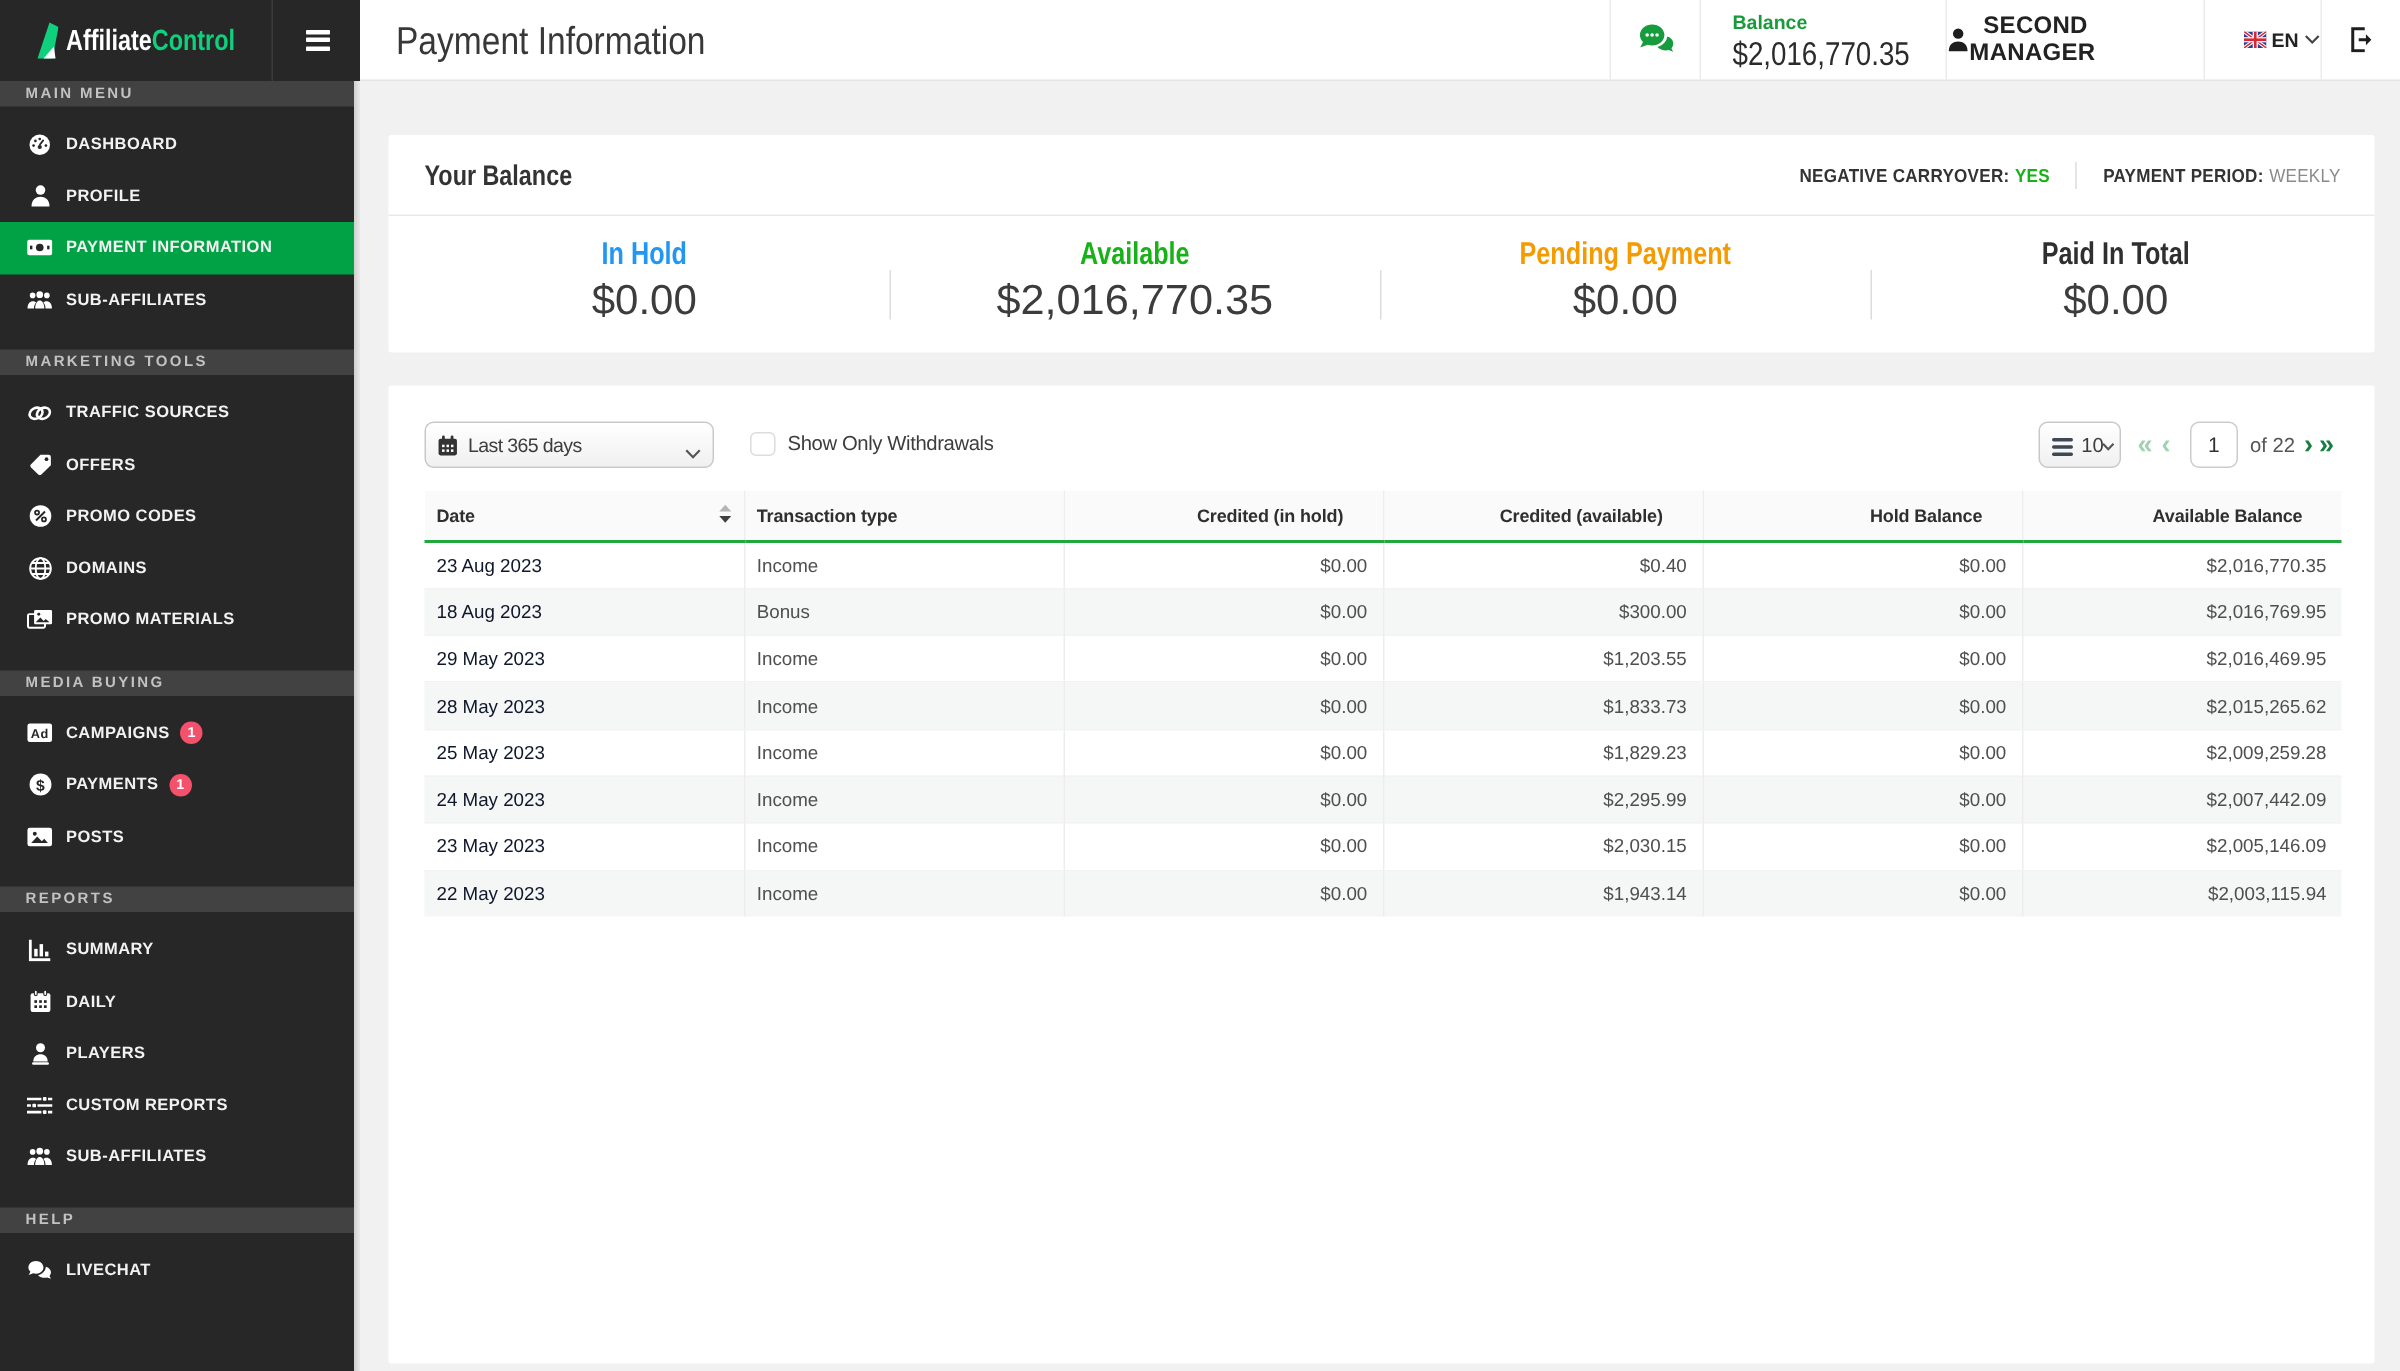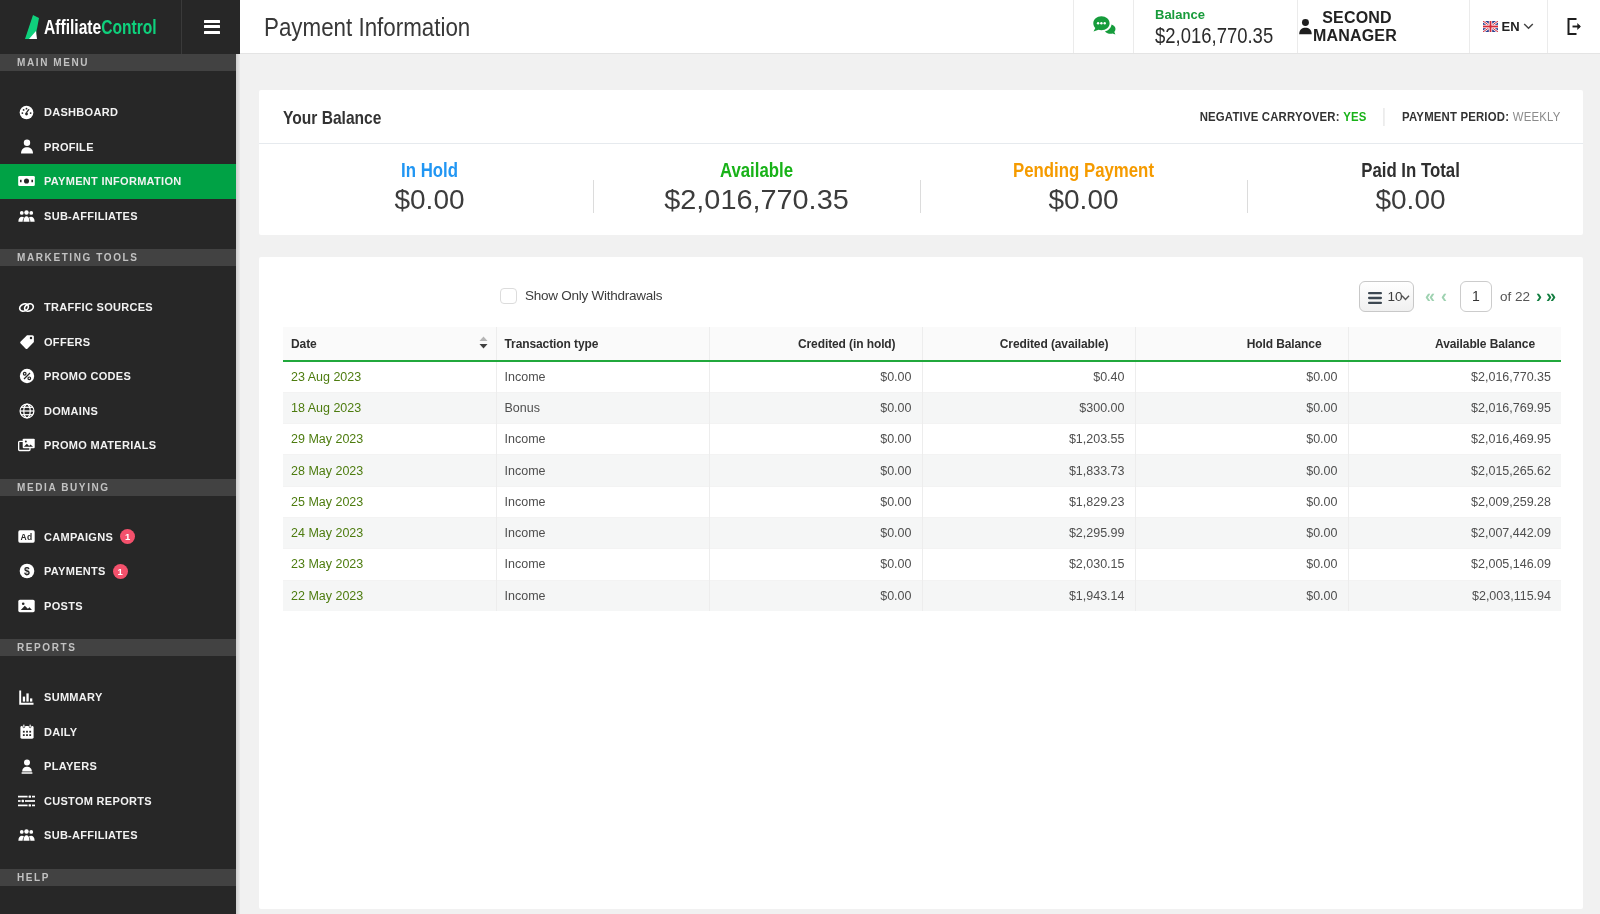--- a/index.html
+++ b/index.html
@@ -11,39 +11,39 @@
 .sb-scroll { position:absolute; right:0; top:54px; bottom:0; width:4px; background:linear-gradient(to right,#cfcfcf,#e9e9e9); }
 .logohead { position:relative; height:54px;text-align:right; }
 .logo { position:absolute; left:22px; top:13px; display:flex; align-items:center; }
 .logo svg { display:block; }
 .logotext { font-size:19.5px; font-weight:bold; color:#fff; letter-spacing:0; margin-left:5px; display:inline-block; transform:scaleX(0.8); transform-origin:0 50%; white-space:nowrap; }
 .logotext b { color:#0fd07c; font-weight:bold; }
 .burgerbox { position:absolute; left:181px; top:0; width:59px; height:54px; border-left:1px solid #3a3a3a; }
 .burger { position:absolute; left:22px; top:20px; width:16px; }
 .burger div { height:2.9px; background:#fff; border-radius:0.5px; margin-bottom:2.6px; }
 .sec { height:17px; background:#424242; color:#c2c2c2; font-size:10px; font-weight:bold; letter-spacing:1.6px; line-height:17px; padding-left:17px; }
-.menu { list-style:none; padding:24px 0 16px 0; }
+.menu { list-style:none; padding:8px 0 16px 0; }
 .menu li { position:relative; height:34.5px; display:flex; align-items:center; color:#f2f2f2; font-size:11px; font-weight:bold; letter-spacing:0.3px; }
 .menu li .mico { position:absolute; left:18px; width:17px; height:17px; display:flex; align-items:center; justify-content:center; }
 .menu li .mtxt { margin-left:44px; }
 .menu li.active { background:#00a245; }
 .badge { display:inline-block; margin-left:7px; min-width:15px; height:15px; border-radius:8px; background:#f4516c; color:#fff; font-size:9.5px; font-weight:bold; letter-spacing:0; text-align:center; line-height:15px; padding:0 4px; }
 
 
 .main { margin-left:240px; }
 .topbar { position:relative; height:54px; background:#fff; border-bottom:1px solid #e4e4e4; }
 .pagetitle { position:absolute; left:24px; top:12px; font-size:26px; color:#383838; transform:scaleX(0.86); transform-origin:0 50%; white-space:nowrap; }
 .tb-right { position:absolute; right:0; top:0; height:53px; display:flex; }
 .tb-block { height:53px; border-left:1px solid #ebebeb; display:flex; align-items:center; justify-content:center; }
 .tb-chat { width:60px; }
 .tb-balance { width:164px; flex-direction:column; }
 .tb-balance .bl { font-size:13px; font-weight:bold; color:#189b3b; align-self:flex-start; margin-left:21px; margin-top:2px;}
 .tb-balance .bv { font-size:22px; color:#2b2b2b; margin-left:21px; align-self:flex-start; margin-top:1px; transform:scaleX(0.84); transform-origin:0 50%; white-space:nowrap; }
 .tb-user { width:172px; font-size:16px; font-weight:bold; color:#222; letter-spacing:0.2px; }
-.tb-lang { width:78px; font-size:13px; font-weight:bold; color:#222; }
+.tb-lang { width:78px; font-size:13px; font-weight:bold; color:#222;justify-content:flex-end; }
 .tb-exit { width:53px; }
 
 
 .content { padding:36px 17px 0 19px; }
 .card { background:#fff; border-radius:2px; }
 .card1 { height:145px; margin-bottom:22px; position:relative; }
 .c1head { height:54px; border-bottom:1px solid #e6eaee; position:relative; }
 .c1head h2 { position:absolute; left:24px; top:17px; font-size:19px; font-weight:bold; color:#333; transform:scaleX(0.82); transform-origin:0 50%; white-space:nowrap; }
 .c1meta { position:absolute; right:23px; top:0; height:54px; display:flex; align-items:center; font-size:12.5px; font-weight:bold; color:#333; letter-spacing:0.2px; transform:scaleX(0.91); transform-origin:100% 50%; white-space:nowrap; }
 .c1meta .yes { color:#18b218; margin-left:4px; }
@@ -75,21 +75,21 @@
 .arr.lt { color:#9fd2b1; }
 .arr.dk { color:#157f42; }
 .pinput { width:32px; height:31px; border:1px solid #ccc; border-radius:6px; background:#fff; text-align:center; line-height:29px; font-size:14px; color:#333; }
 .pof { font-size:13.5px; color:#555; }
 
 table.grid { border-collapse:collapse; width:1278px; table-layout:fixed; }
 table.grid th { height:34px; background:#fbfbfb; border-bottom:2px solid #21a83c; border-left:1px solid #ededed; font-size:12px; letter-spacing:-0.1px; color:#2f2f2f; text-align:left; padding-left:8px; font-weight:bold; position:relative; }
 table.grid th:first-child { border-left:none; }
 table.grid th.r { text-align:right; padding-right:26px; }
 table.grid td { height:31.3px; font-size:12.5px; color:#4f4f4f; padding-left:8px; border-left:1px solid #ededed; }
-table.grid td:first-child { border-left:none; color:#4d7c0f; }
+table.grid td:first-child { border-left:none; color:#0f172a; }
 table.grid td.r { text-align:right; padding-right:10px; padding-left:0; }
 table.grid tr:nth-child(odd) td { background:#f5f6f6; }
 table.grid tr:first-child th { background:#fafafa; }
 table.grid tr td { border-top:1px solid #f3f3f3; }
 table.grid tr:first-child td { border-top:none; }
 .sortico { position:absolute; right:8px; top:9px; }
 </style>
 </head>
 <body>
 <div class="sidebar">
@@ -412,20 +412,41 @@
             <div class="val">$0.00</div>
           </div>
         <div class="col">
             <div class="lab dark">Paid In Total</div>
             <div class="val">$0.00</div>
           </div>
       </div>
     </div>
     <div class="card card2">
       <div class="controls">
+        <div class="selbox">
+            <span class="cal">
+              <svg width="13" height="14" viewBox="0 0 14 15" style="display:block;">
+                <rect x="0.4" y="2.6" width="13.2" height="12" rx="1.5" fill="#333"></rect>
+                <rect x="2.9" y="0.4" width="2" height="3.6" rx="1" fill="#333"></rect>
+                <rect x="9.1" y="0.4" width="2" height="3.6" rx="1" fill="#333"></rect>
+                <g fill="#fff">
+                  <rect x="2.9" y="6.9" width="1.8" height="1.8"></rect>
+                  <rect x="6.1" y="6.9" width="1.8" height="1.8"></rect>
+                  <rect x="9.3" y="6.9" width="1.8" height="1.8"></rect>
+                  <rect x="2.9" y="10.3" width="1.8" height="1.8"></rect>
+                  <rect x="6.1" y="10.3" width="1.8" height="1.8"></rect>
+                  <rect x="9.3" y="10.3" width="1.8" height="1.8"></rect>
+                </g>
+              </svg>
+            </span>
+            <span class="stx">Last 365 days</span>
+            <span class="chev"><svg width="12" height="8" viewBox="0 0 12 8">
+                <path d="M1.5 1.2 L6 5.8 L10.5 1.2" fill="none" stroke="#555" stroke-width="1.5"></path>
+              </svg></span>
+          </div>
         <div class="cbx"></div>
           <div class="cbxlab">Show Only Withdrawals</div>
         <div class="pager">
           <div class="psize">
               <svg width="14" height="12" viewBox="0 0 14 12" style="position:absolute;left:8px;top:10px;">
                 <g fill="#3d4852">
                   <rect y="0" width="14" height="2.3" rx="1.1"></rect>
                   <rect y="4.85" width="14" height="2.3" rx="1.1"></rect>
                   <rect y="9.7" width="14" height="2.3" rx="1.1"></rect>
                 </g>

